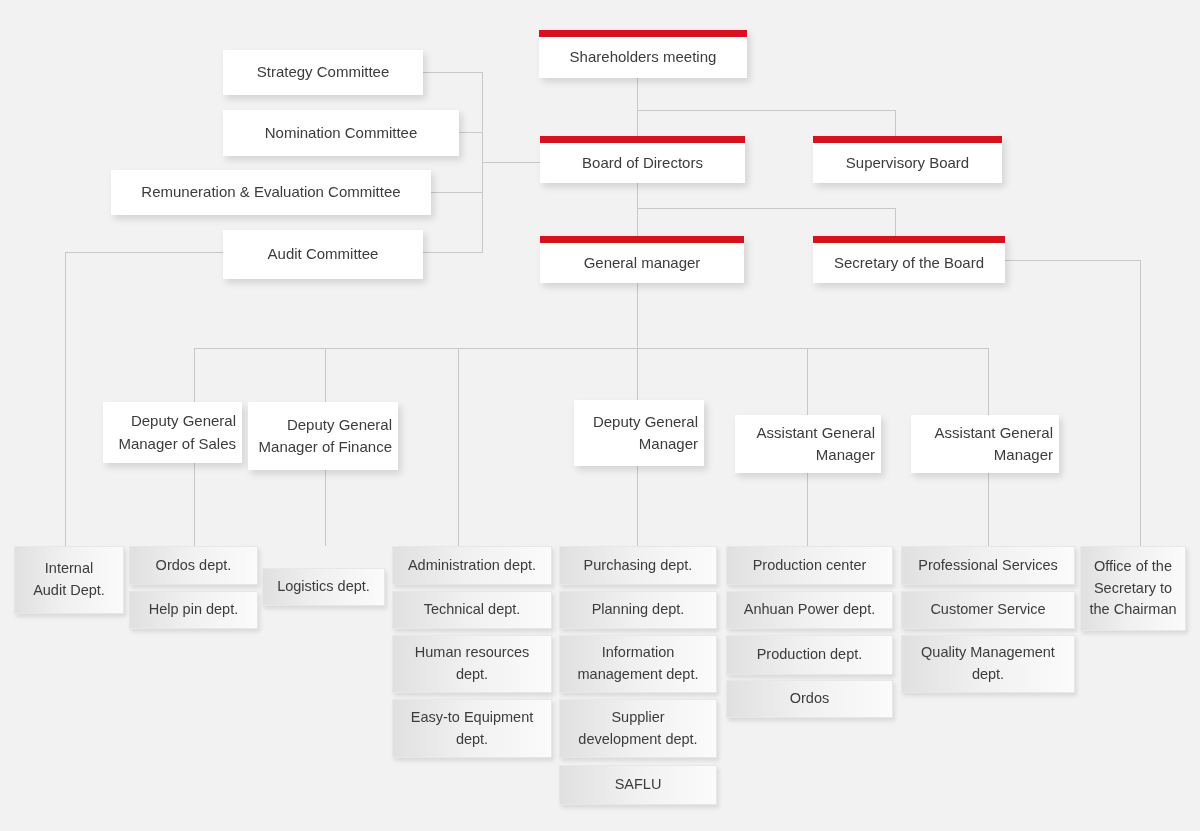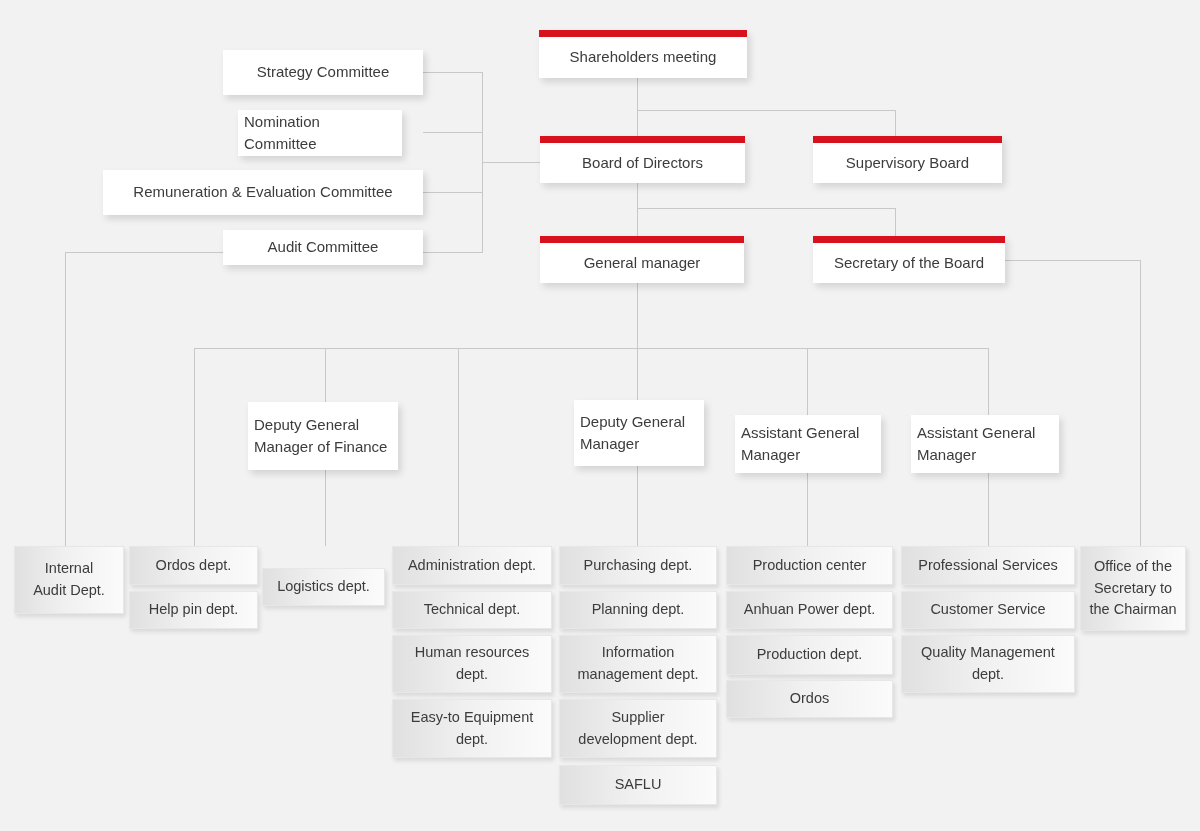--- a/index.html
+++ b/index.html
@@ -7,21 +7,21 @@
   body { font-family:"Liberation Sans","DejaVu Sans",sans-serif; }
   .canvas {
     position:relative; width:1200px; height:831px;
     background:#f2f2f2; overflow:hidden;
   }
   .line { position:absolute; background:#c8c8c8; z-index:1; }
   .node {
     position:absolute; z-index:2;
     background:#ffffff;
     display:flex; align-items:center; justify-content:center;
-    text-align:left; color:#3c3c3c;
+    text-align:right; color:#3c3c3c;
     font-size:15px; line-height:1.5;
     padding:2px 6px;
     box-shadow:3px 4px 7px rgba(0,0,0,0.13);
   }
   .node.red-top { border-top:7px solid #d8111e; }
   .dept {
     position:absolute; z-index:2;
     display:flex; align-items:center; justify-content:center;
     text-align:center; color:#3c3c3c;
     font-size:14.5px; line-height:1.5;
@@ -61,24 +61,25 @@
   <div class="line" style="left:807px;top:348px;width:1px;height:198px"></div>
   <div class="line" style="left:988px;top:348px;width:1px;height:198px"></div>
 
   <div class="node red-top" style="left:539px;top:30px;width:208px;height:48px">Shareholders meeting</div>
   <div class="node red-top" style="left:540px;top:136px;width:205px;height:47px">Board of Directors</div>
   <div class="node red-top" style="left:813px;top:136px;width:189px;height:47px">Supervisory Board</div>
   <div class="node red-top" style="left:540px;top:236px;width:204px;height:47px">General manager</div>
   <div class="node" style="left:223px;top:50px;width:200px;height:45px">Strategy Committee</div>
 
   <div class="node red-top" style="left:813px;top:236px;width:192px;height:47px">Secretary of the Board</div>
-  <div class="node" style="left:238px;top:110px;width:164px;height:46px">Nomination Committee</div>
-  <div class="node" style="left:103px;top:170px;width:320px;height:45px">Remuneration &amp; Evaluation Committee</div>
-  <div class="node" style="left:223px;top:230px;width:200px;height:35px">Audit Committee</div>
+  <div class="node" style="left:223px;top:110px;width:236px;height:46px">Nomination Committee</div>
+  <div class="node" style="left:111px;top:170px;width:320px;height:45px">Remuneration &amp; Evaluation Committee</div>
+  <div class="node" style="left:223px;top:230px;width:200px;height:49px">Audit Committee</div>
 
+  <div class="node" style="left:103px;top:402px;width:139px;height:61px">Deputy General Manager of Sales</div>
   <div class="node" style="left:248px;top:402px;width:150px;height:68px">Deputy General Manager of Finance</div>
   <div class="node" style="left:574px;top:400px;width:130px;height:66px">Deputy General Manager</div>
   <div class="node" style="left:735px;top:415px;width:146px;height:58px">Assistant General Manager</div>
   <div class="node" style="left:911px;top:415px;width:148px;height:58px">Assistant General Manager</div>
 
   <div class="dept" style="left:14px;top:546px;width:110px;height:68px;padding:2px 14px">Internal Audit Dept.</div>
 
   <div class="dept" style="left:129px;top:546px;width:129px;height:39px">Ordos dept.</div>
   <div class="dept" style="left:129px;top:591px;width:129px;height:38px">Help pin dept.</div>
 

